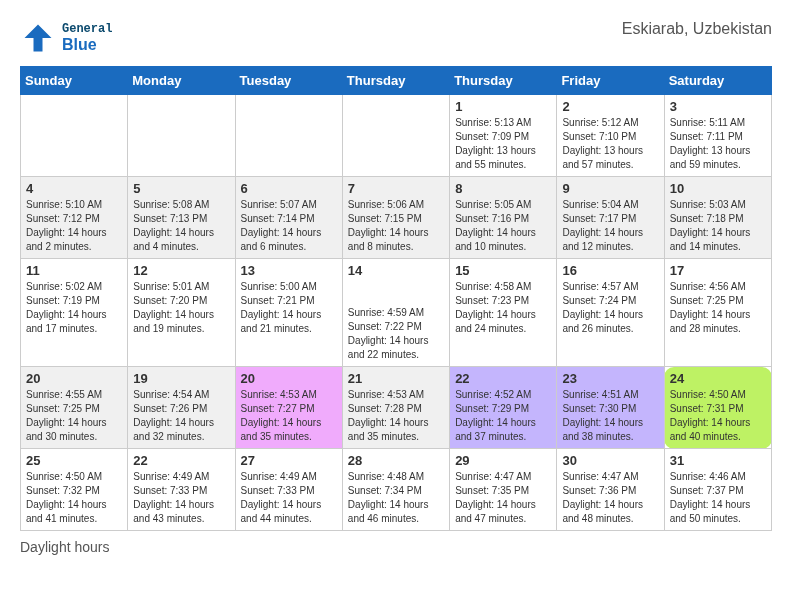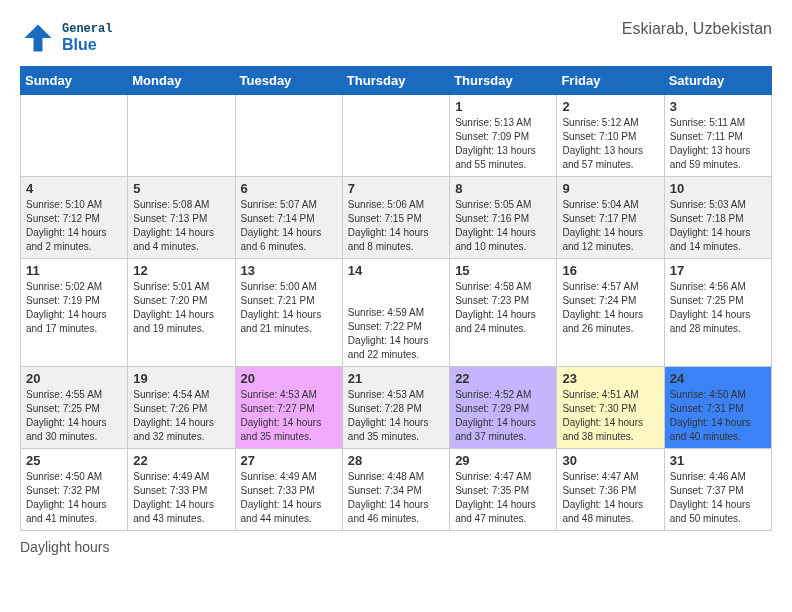--- a/index.html
+++ b/index.html
@@ -291,28 +291,28 @@
 Daylight: 14 hours
 and 35 minutes.</div>
         </td>
         <td style="background: #c4b5fd;">
           <span class="day-num">22</span>
           <div class="day-info" style="white-space: pre-line;">Sunrise: 4:52 AM
 Sunset: 7:29 PM
 Daylight: 14 hours
 and 37 minutes.</div>
         </td>
-        <td style="background: #fef9c3;">
+        <td style="background: #c4b5fd;">
           <span class="day-num">23</span>
           <div class="day-info" style="white-space: pre-line;">Sunrise: 4:51 AM
 Sunset: 7:30 PM
 Daylight: 14 hours
 and 38 minutes.</div>
         </td>
-        <td style="background: #3b82f6;">
+        <td style="background: #bef264; border-radius: 10px;">
           <span class="day-num">24</span>
           <div class="day-info" style="white-space: pre-line;">Sunrise: 4:50 AM
 Sunset: 7:31 PM
 Daylight: 14 hours
 and 40 minutes.</div>
         </td>
       </tr>
       <tr>
         <td>
           <span class="day-num">25</span>

